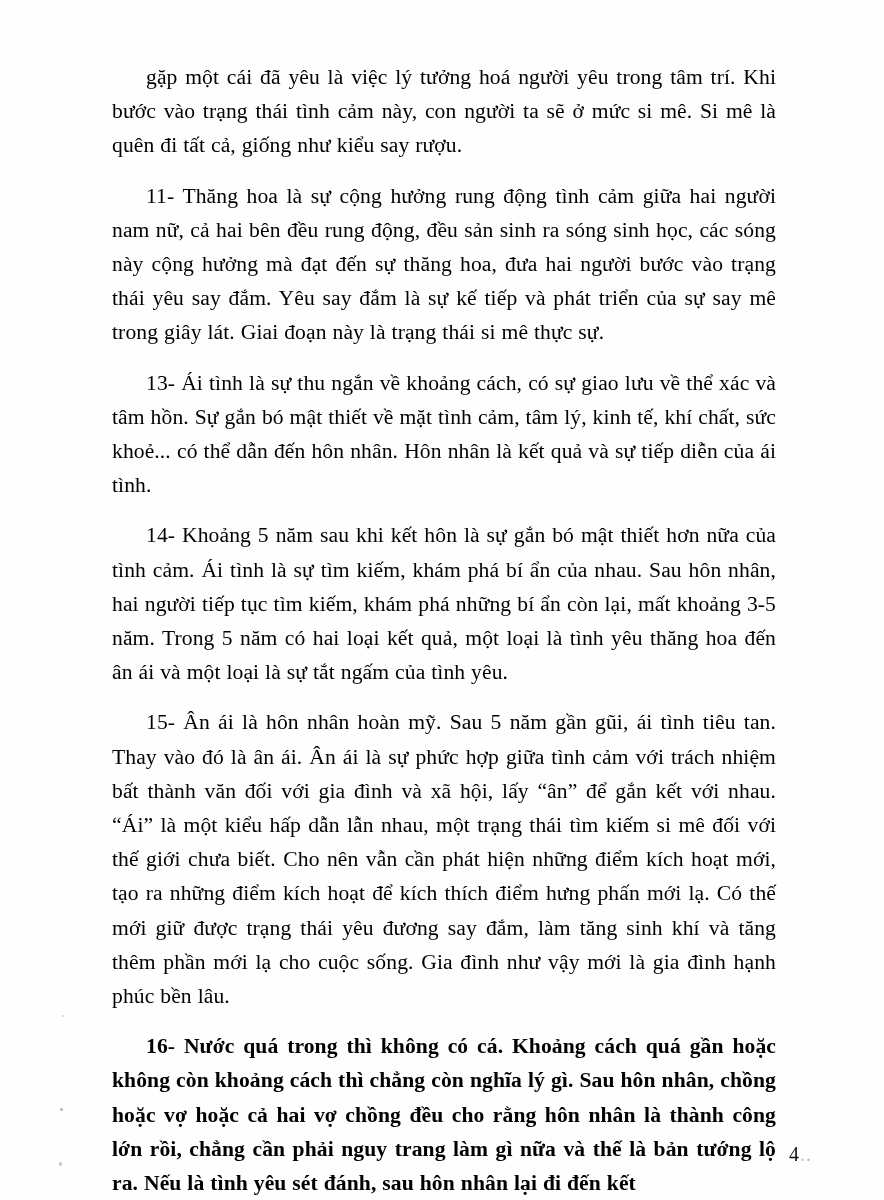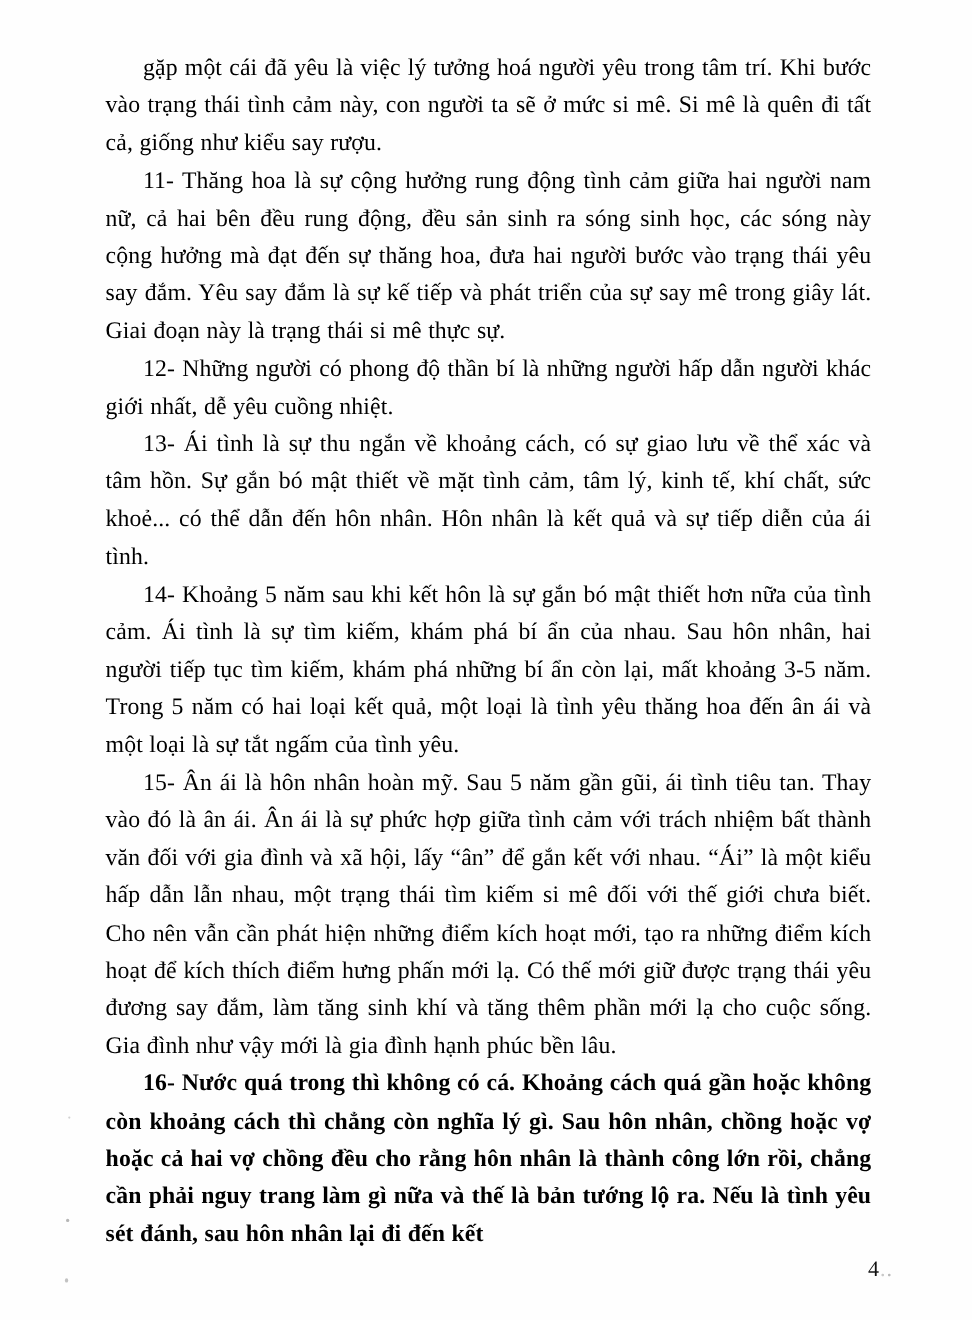--- a/index.html
+++ b/index.html
@@ -25,21 +25,21 @@
 
   
   #text-column {
     position: absolute;
     left: 96px;
     top: 44px;
     width: 696px;
   }
 
   .para {
-    margin: 0;
+    margin: 16px;
     font-size: 21.6px;
     line-height: 34.2px;
     text-align: justify;
     text-indent: 34px;
     letter-spacing: 0.1px;
     word-spacing: 0.4px;
     
     font-weight: 400;
     text-rendering: optimizeLegibility;
   }
@@ -77,21 +77,20 @@
 <body>
 
 <div id="page-sheet">
 
   <div id="text-column">
 
     <p class="para">gặp một cái đã yêu là việc lý tưởng hoá người yêu trong tâm trí. Khi bước vào trạng thái tình cảm này, con người ta sẽ ở mức si mê. Si mê là quên đi tất cả, giống như kiểu say rượu.</p>
 
     <p class="para">11- Thăng hoa là sự cộng hưởng rung động tình cảm giữa hai người nam nữ, cả hai bên đều rung động, đều sản sinh ra sóng sinh học, các sóng này cộng hưởng mà đạt đến sự thăng hoa, đưa hai người bước vào trạng thái yêu say đắm. Yêu say đắm là sự kế tiếp và phát triển của sự say mê trong giây lát. Giai đoạn này là trạng thái si mê thực sự.</p>
 
-    <p class="para">12- Những người có phong độ thần bí là những người hấp dẫn người khác giới nhất, dễ yêu cuồng nhiệt.</p>
 
     <p class="para">13- Ái tình là sự thu ngắn về khoảng cách, có sự giao lưu về thể xác và tâm hồn. Sự gắn bó mật thiết về mặt tình cảm, tâm lý, kinh tế, khí chất, sức khoẻ... có thể dẫn đến hôn nhân. Hôn nhân là kết quả và sự tiếp diễn của ái tình.</p>
 
     <p class="para">14- Khoảng 5 năm sau khi kết hôn là sự gắn bó mật thiết hơn nữa của tình cảm. Ái tình là sự tìm kiếm, khám phá bí ẩn của nhau. Sau hôn nhân, hai người tiếp tục tìm kiếm, khám phá những bí ẩn còn lại, mất khoảng 3-5 năm. Trong 5 năm có hai loại kết quả, một loại là tình yêu thăng hoa đến ân ái và một loại là sự tắt ngấm của tình yêu.</p>
 
     <p class="para">15- Ân ái là hôn nhân hoàn mỹ. Sau 5 năm gần gũi, ái tình tiêu tan. Thay vào đó là ân ái. Ân ái là sự phức hợp giữa tình cảm với trách nhiệm bất thành văn đối với gia đình và xã hội, lấy “ân” để gắn kết với nhau. “Ái” là một kiểu hấp dẫn lẫn nhau, một trạng thái tìm kiếm si mê đối với thế giới chưa biết. Cho nên vẫn cần phát hiện những điểm kích hoạt mới, tạo ra những điểm kích hoạt để kích thích điểm hưng phấn mới lạ. Có thế mới giữ được trạng thái yêu đương say đắm, làm tăng sinh khí và tăng thêm phần mới lạ cho cuộc sống. Gia đình như vậy mới là gia đình hạnh phúc bền lâu.</p>
 
     <p class="para">16- Nước quá trong thì không có cá. Khoảng cách quá gần hoặc không còn khoảng cách thì chẳng còn nghĩa lý gì. Sau hôn nhân, chồng hoặc vợ hoặc cả hai vợ chồng đều cho rằng hôn nhân là thành công lớn rồi, chẳng cần phải nguy trang làm gì nữa và thế là bản tướng lộ ra. Nếu là tình yêu sét đánh, sau hôn nhân lại đi đến kết</p>
 
   </div>

